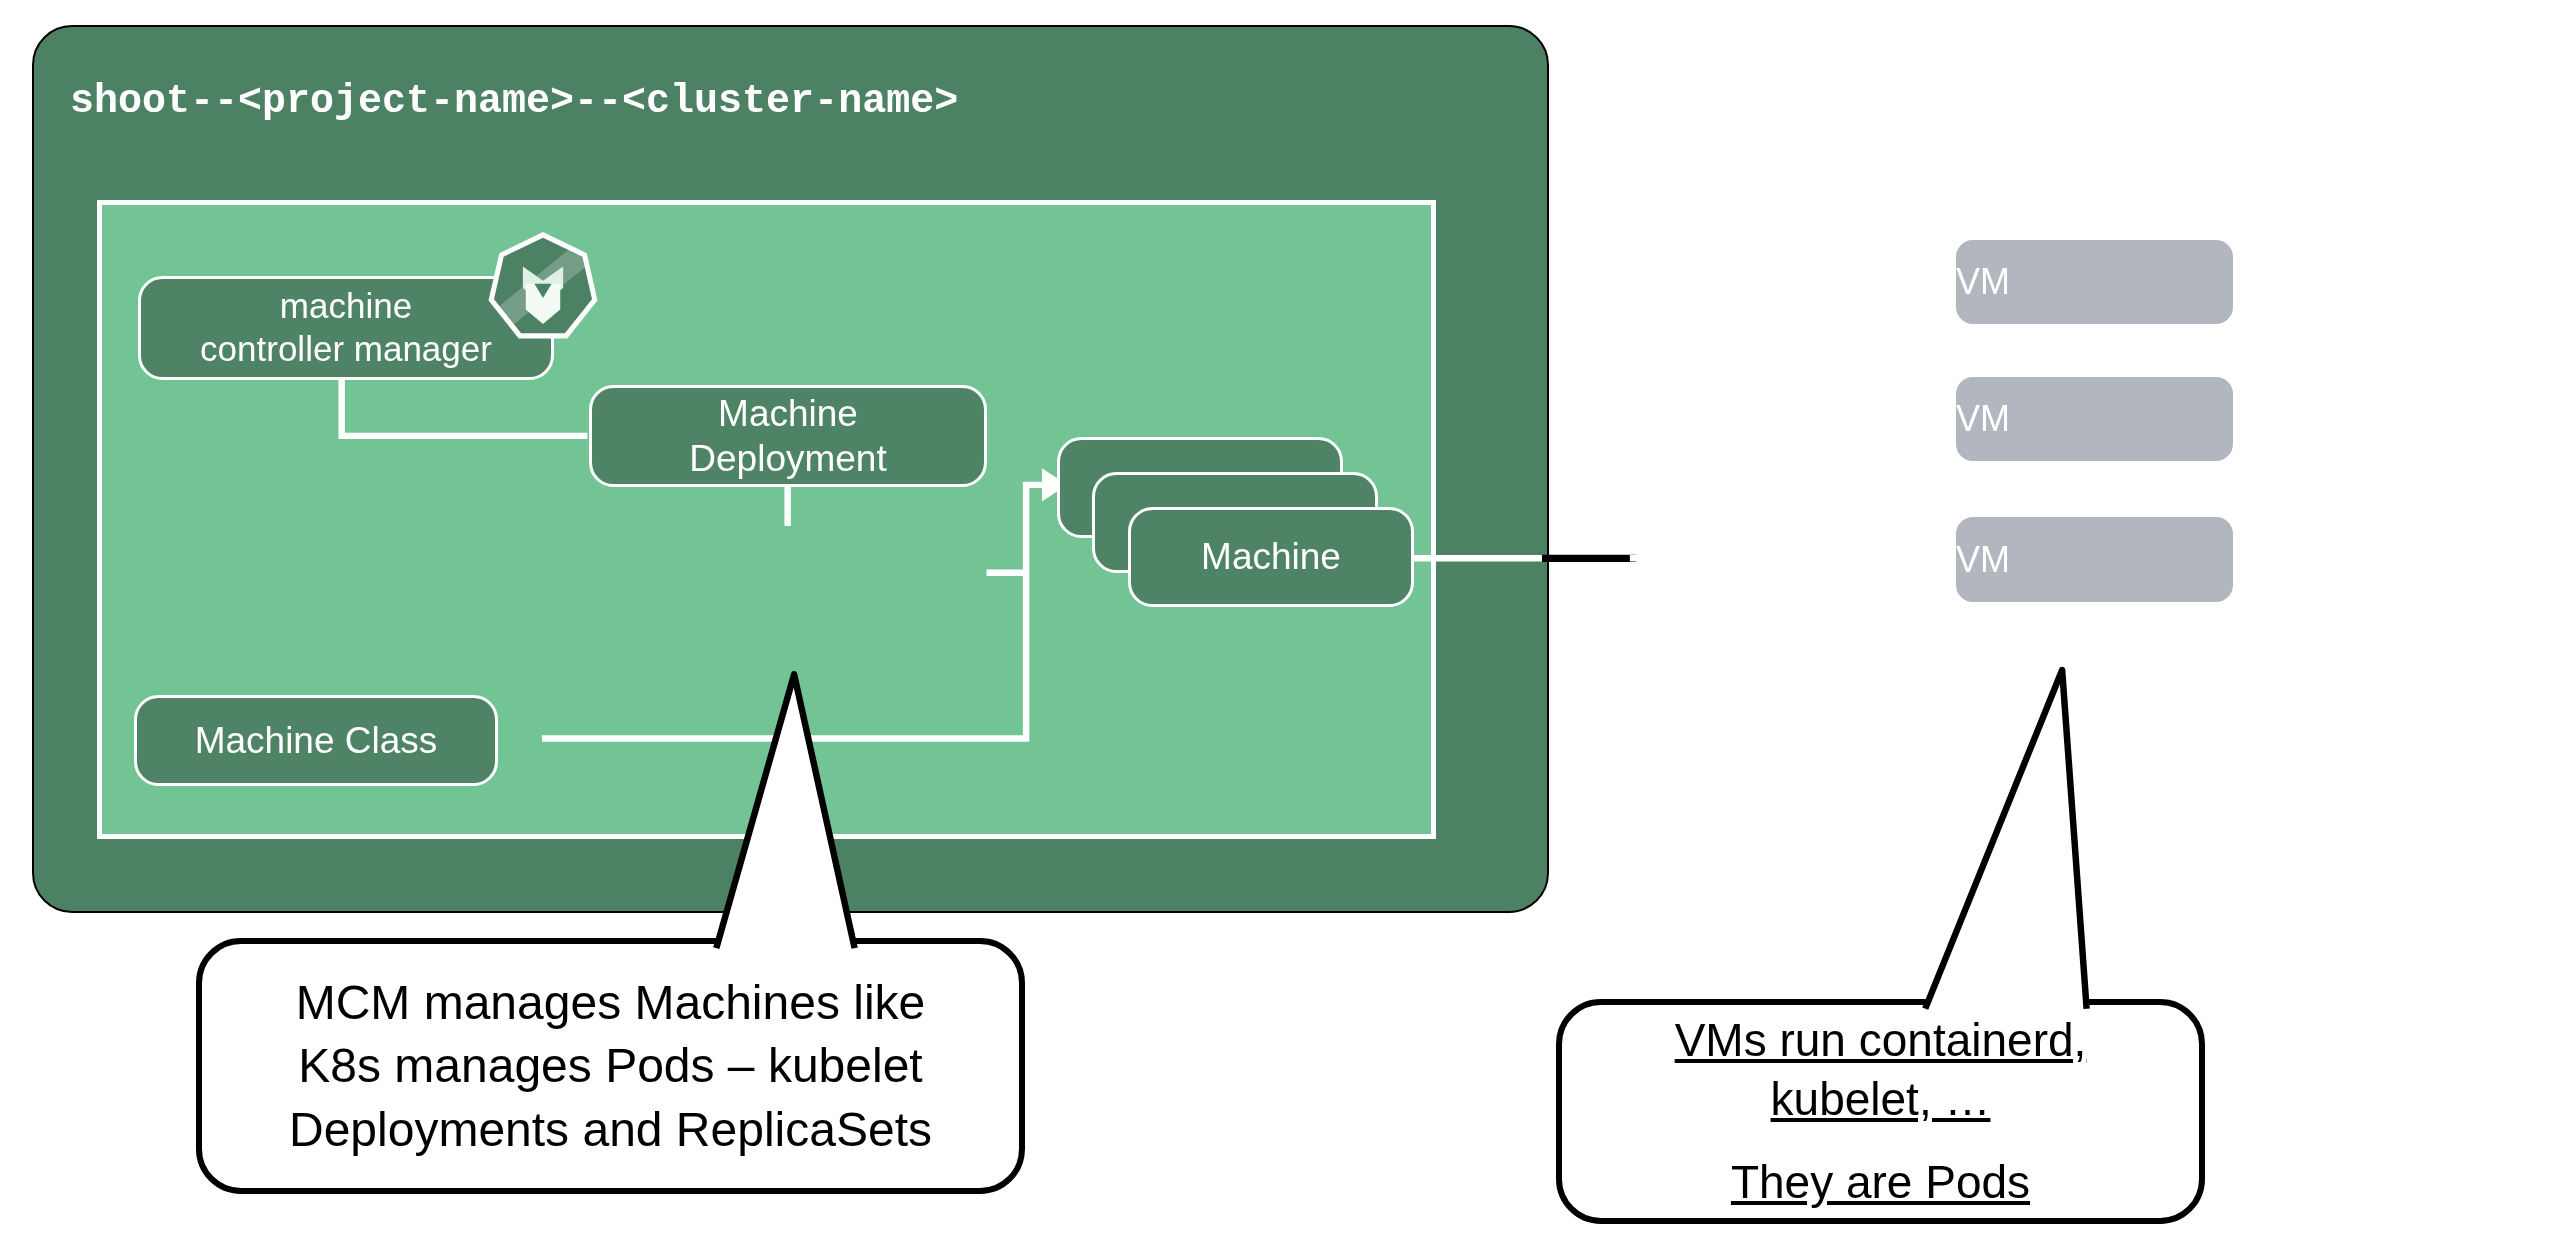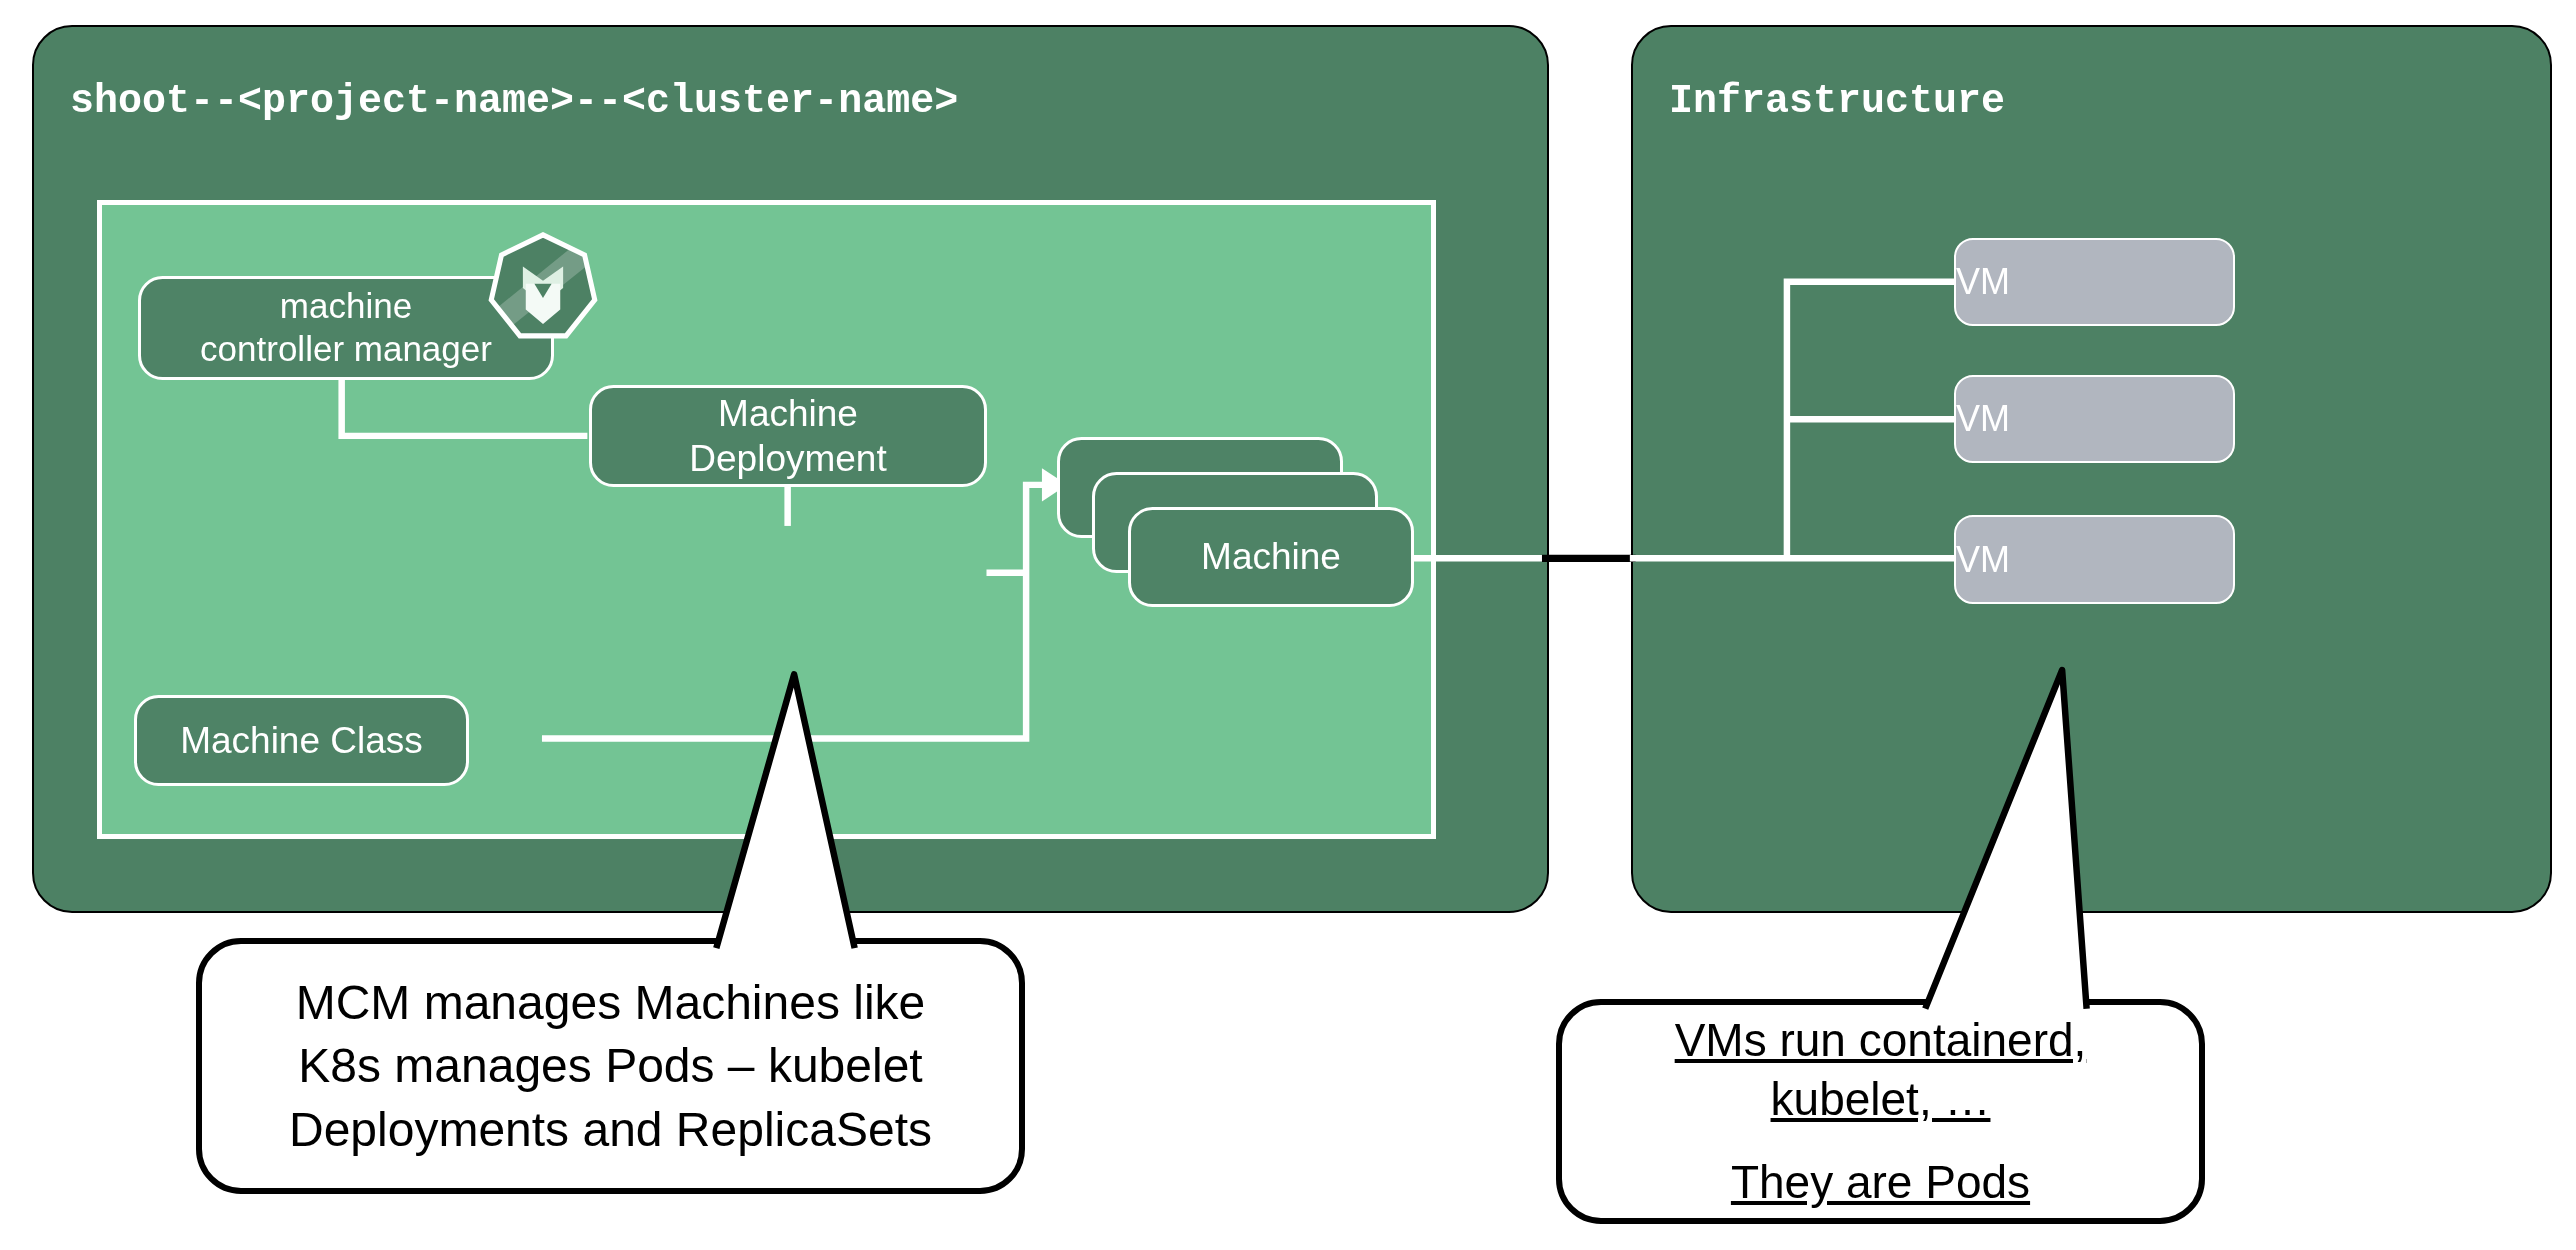--- a/index.html
+++ b/index.html
@@ -66,23 +66,20 @@
 </style>
 </head>
 <body>
 
 <div id="diagram">
 
   <div class="panel" style="left:32px;top:25px;width:1517px;height:888px;">
     <div class="panel-title">shoot--&lt;project-name&gt;--&lt;cluster-name&gt;</div>
   </div>
 
-  <div class="panel" style="left:1631px;top:25px;width:921px;height:888px;">
-    <div class="panel-title">Infrastructure</div>
-  </div>
 
   <div class="inner-panel"></div>
 
   <svg class="layer" width="2576" height="1250" viewBox="0 0 3575 1735">
     <polyline class="connector" points="474,525 474,605 815,605"></polyline>
     <line class="connector" x1="1093" y1="674" x2="1093" y2="730"></line>
     <polyline class="connector" points="752,1025 1424,1025 1424,673 1450,673"></polyline>
     <line class="connector" x1="1369" y1="795" x2="1424" y2="795"></line>
     <polygon class="arrowhead" points="1446,650 1481,673 1446,696"></polygon>
     <line class="connector" x1="1958" y1="775" x2="2148" y2="775"></line>
@@ -116,21 +113,21 @@
 Deployment</span>
   </div>
 
 
   <div class="node-box" style="left:1057px;top:437px;width:286px;height:101px;"></div>
   <div class="node-box" style="left:1092px;top:472px;width:286px;height:101px;"></div>
   <div class="node-box" style="left:1128px;top:507px;width:286px;height:100px;">
     <span>Machine</span>
   </div>
 
-  <div class="node-box" style="left:134px;top:695px;width:335px;height:91px;">
+  <div class="node-box" style="left:134px;top:695px;width:364px;height:91px;">
     <span>Machine Class</span>
   </div>
 
   <div class="vm-box" style="left:1954px;top:238px;width:281px;height:88px;">
     <span>VM</span>
   </div>
   <div class="vm-box" style="left:1954px;top:375px;width:281px;height:88px;">
     <span>VM</span>
   </div>
   <div class="vm-box" style="left:1954px;top:515px;width:281px;height:89px;">

